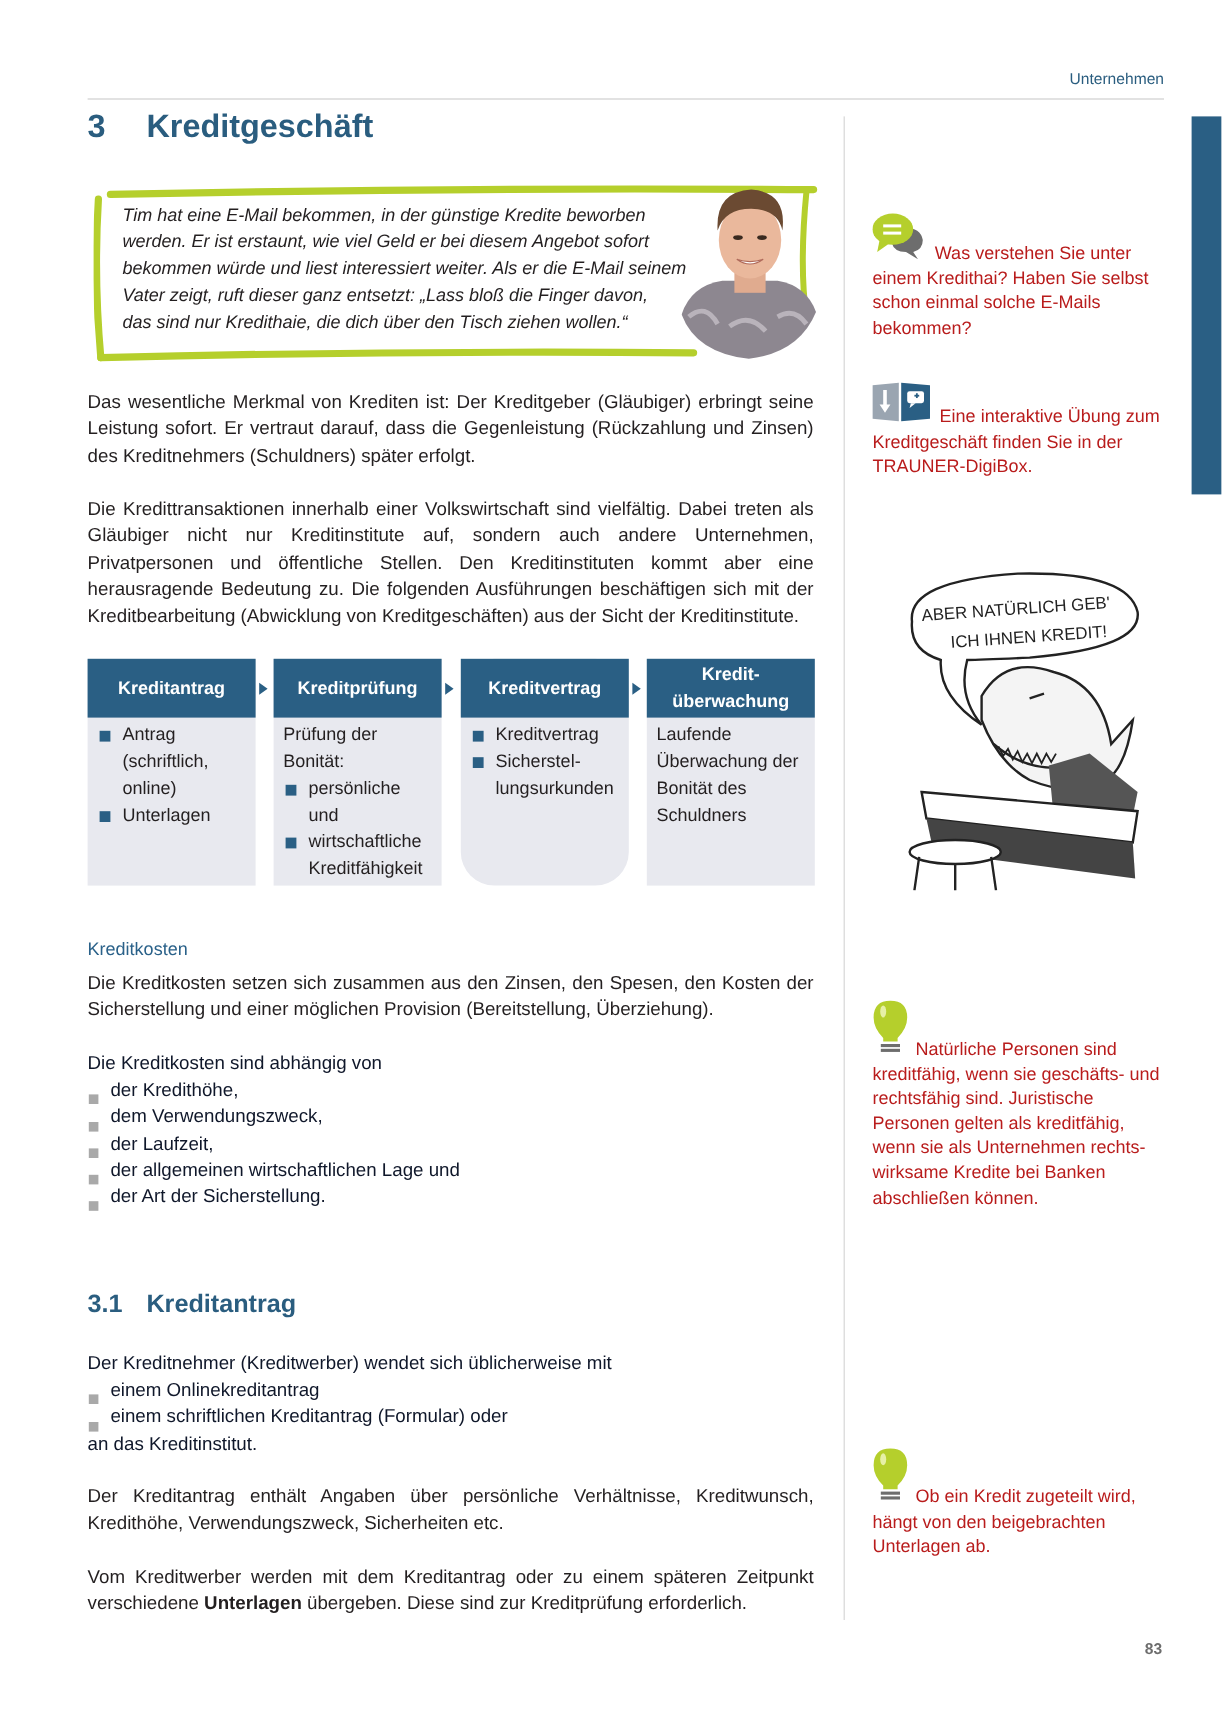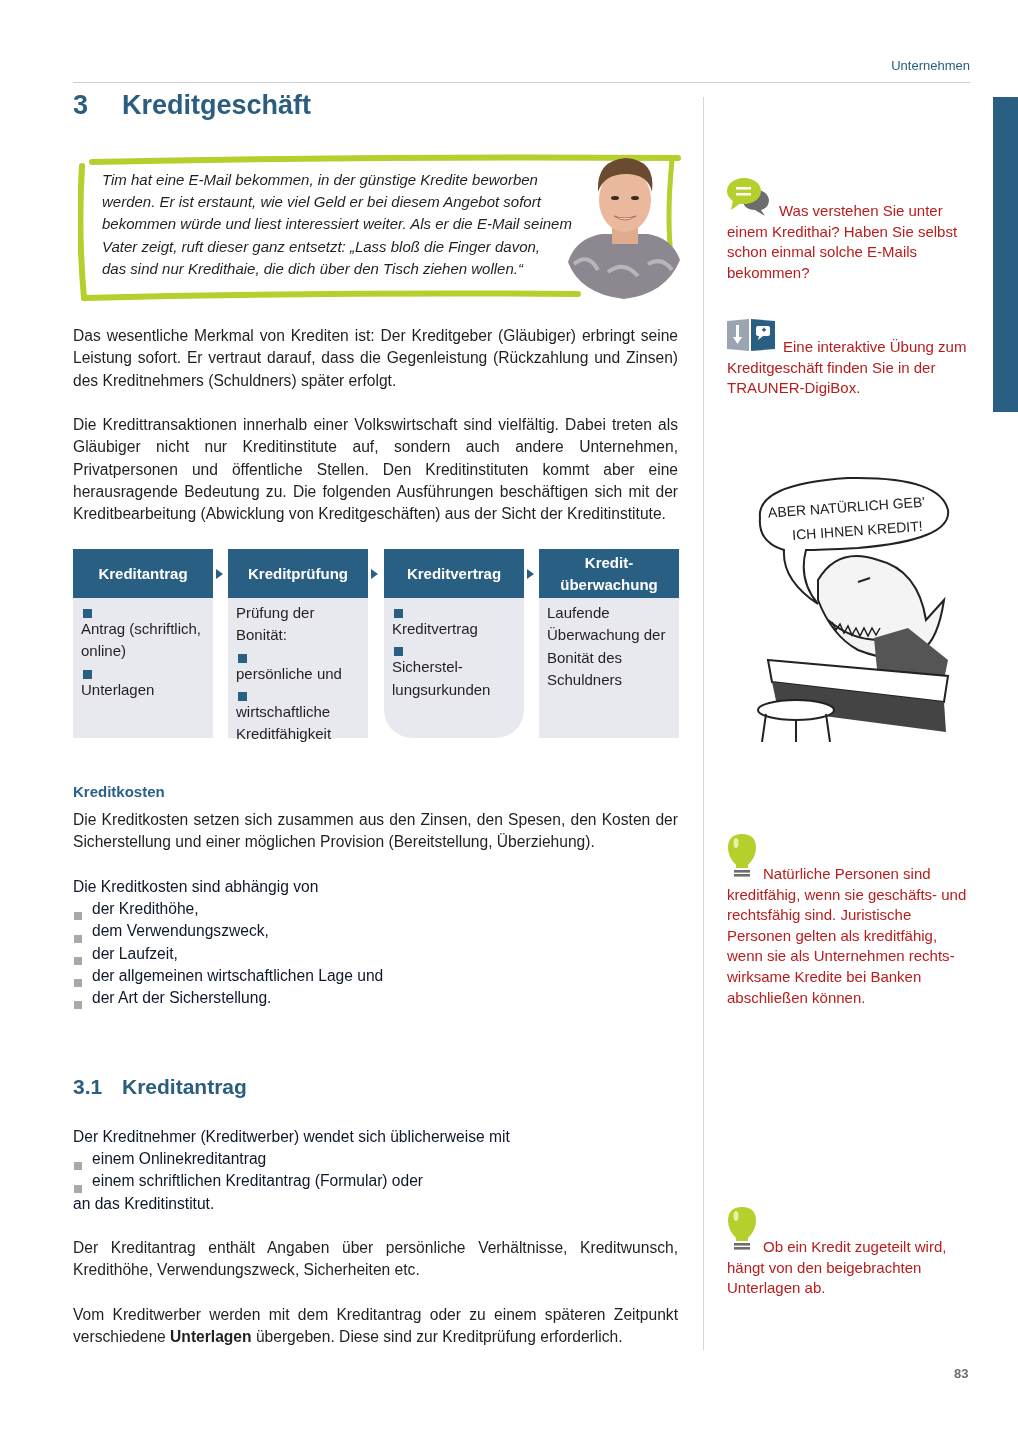--- a/index.html
+++ b/index.html
@@ -8,35 +8,35 @@
 
   .header-section { position: absolute; right: 48px; top: 58px; font-size: 13px; color: #2a5d7f; }
   .header-rule { position: absolute; left: 73px; top: 82px; width: 897px; height: 1px; background: #cfcfcf; }
   .side-tab { position: absolute; left: 993px; top: 97px; width: 25px; height: 315px; background: #2a5f84; }
   .col-divider { position: absolute; left: 703px; top: 97px; width: 1px; height: 1253px; background: #d6d6d6; }
 
   .h1 { position: absolute; left: 73px; top: 90px; font-size: 27px; font-weight: bold; color: #2a5d7f; display: flex; }
   .h1 .num { width: 49px; }
   .h2 { position: absolute; left: 73px; top: 1075px; font-size: 21px; font-weight: bold; color: #2a5d7f; display: flex; }
   .h2 .num { width: 49px; }
-  .h3 { position: absolute; left: 73px; top: 783px; font-size: 15px; font-weight: bold; color: #2a6189; }
+  .h3 { position: absolute; left: 73px; top: 783px; font-size: 15px; font-weight: normal; color: #2a6189; }
 
   .story { position: absolute; left: 78px; top: 152px; width: 604px; height: 150px; }
   .story svg.frame { position: absolute; left: 0; top: 0; }
   .story-text { position: absolute; left: 24px; top: 17px; width: 480px; font-family: "Liberation Sans", sans-serif; font-style: italic; font-size: 15px; line-height: 22.2px; color: #231f20; }
   .portrait { position: absolute; left: 490px; top: 0px; width: 112px; height: 148px; }
 
   .para { position: absolute; left: 73px; width: 605px; font-size: 15.6px; line-height: 22.3px; text-align: justify; color: #231f20; }
 
   .flow { position: absolute; left: 73px; top: 549px; width: 606px; height: 190px; }
   .flow-col { position: absolute; top: 0; width: 140px; height: 189px; background: #e8e9ef; }
   .flow-head { height: 49px; background: #2a5f84; color: #ffffff; font-weight: bold; font-size: 15px; display: flex; align-items: center; justify-content: center; text-align: center; line-height: 22px; }
   .flow-body { padding: 4px 8px 0 8px; font-size: 15px; line-height: 22.3px; color: #231f20; }
   .flow-arrow { position: absolute; top: 20px; width: 0; height: 0; border-top: 5px solid transparent; border-bottom: 5px solid transparent; border-left: 7px solid #2a5f84; }
-  .fb-item { display: flex; flex-direction: column; }
+  .fb-item { display: flex; }
   .fb-bullet { width: 9px; height: 9px; background: #2a5f84; margin: 7px 10px 0 2px; flex: none; }
 
   .list { position: absolute; left: 73px; font-size: 15.6px; line-height: 22.2px; color: #0f172a; }
   .li { display: flex; align-items: flex-end; }
   .li-bullet { width: 8px; height: 8px; background: #a9a9a9; margin: 8px 10px 0 1px; flex: none; }
 
   .margin-note { position: absolute; left: 727px; width: 245px; font-size: 15px; line-height: 20.6px; color: #b91c1c; }
   .icon-inline { display: inline-block; vertical-align: bottom; margin-right: 6px; }
   .page-num { position: absolute; left: 954px; top: 1366px; font-size: 13px; font-weight: bold; color: #6d6d6d; }
 

